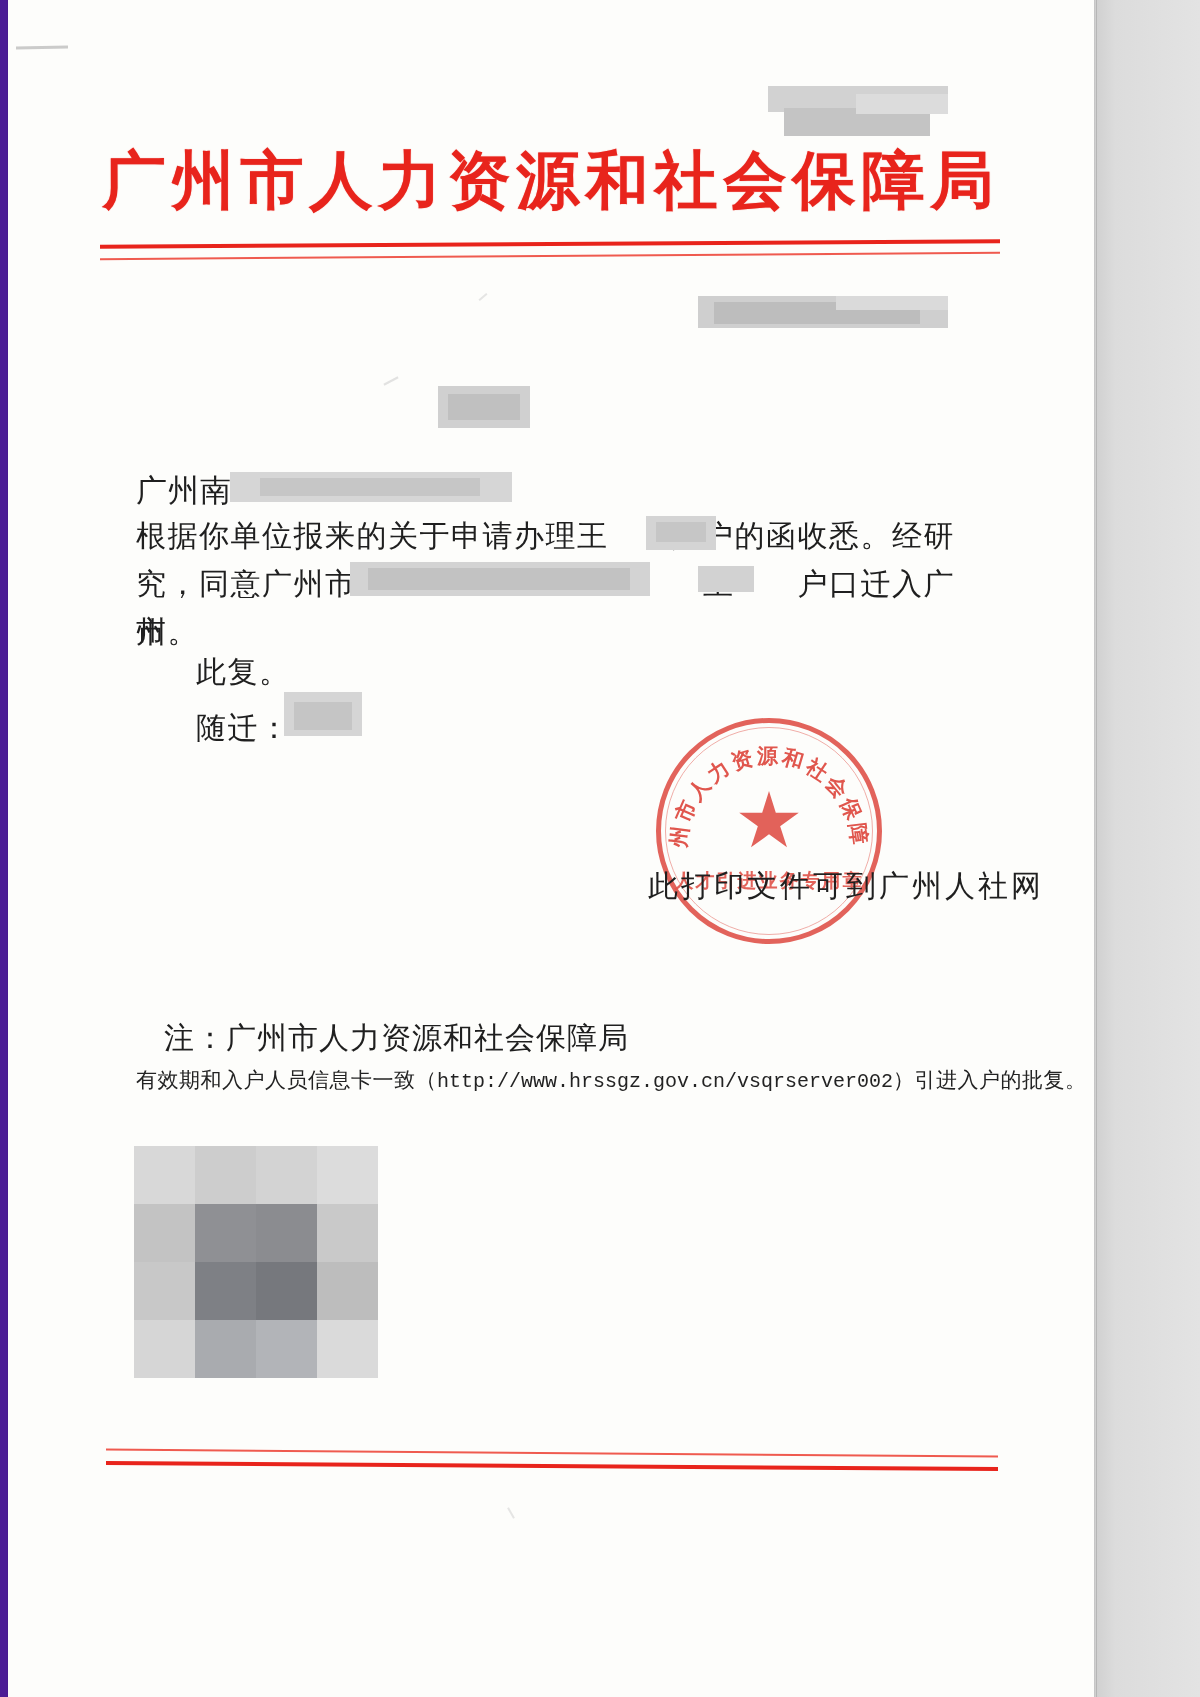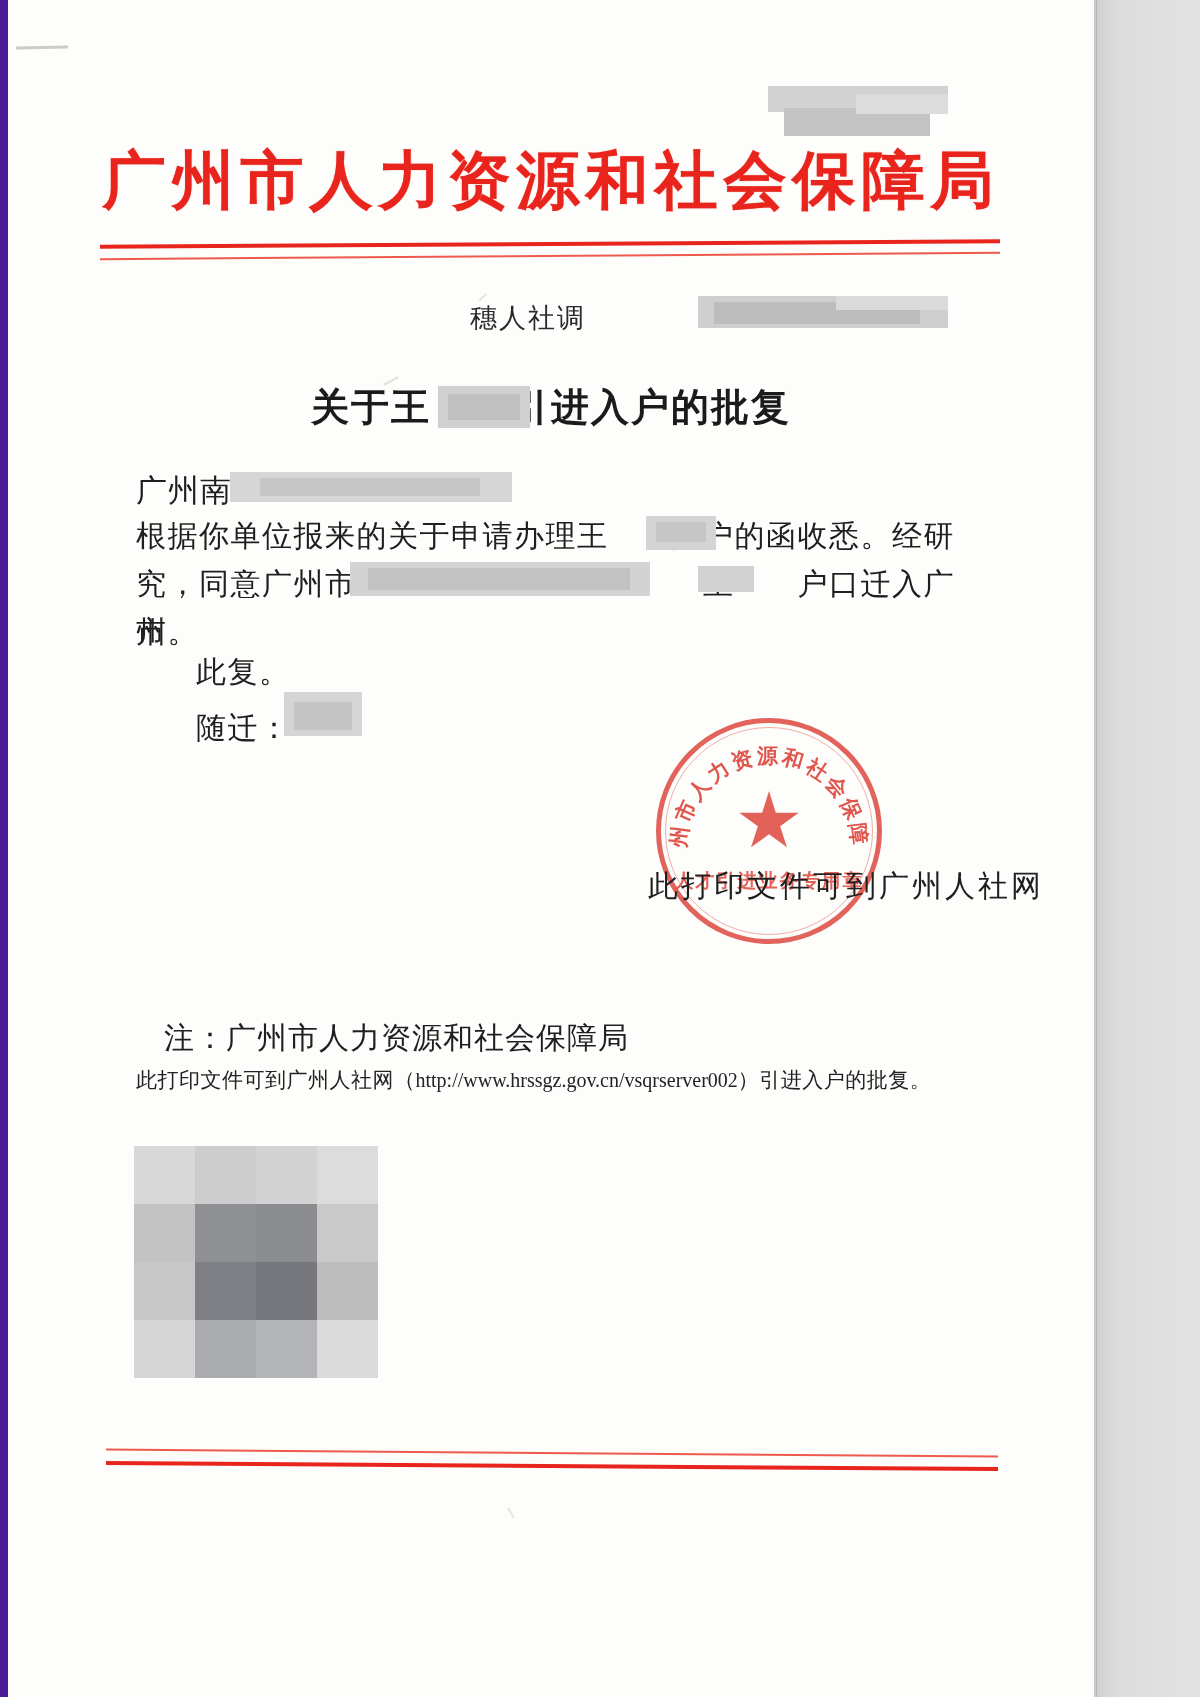--- a/index.html
+++ b/index.html
@@ -287,21 +287,21 @@
     position: absolute;
     left: 128px;
     top: 1066px;
     font-size: 21px;
     color: #232323;
     letter-spacing: 0.5px;
     white-space: nowrap;
     font-family: "Liberation Serif", serif;
   }
   .verify .mono {
-    font-family: Liberation Serif, serif;
+    font-family: Liberation Mono, monospace;
     font-size: 20px;
     letter-spacing: 0;
   }
 
   
   .rule-bottom-wrap {
     position: absolute;
     left: 98px;
     top: 1452px;
     width: 892px;
@@ -342,26 +342,24 @@
 
     <div class="rule-wrap">
       <div class="rule-thick"></div>
       <div class="rule-thin"></div>
     </div>
 
     <div class="redact r-top-a"></div>
     <div class="redact r-top-b"></div>
     <div class="redact r-top-c"></div>
 
-    <div class="doc-number">穗人社调</div>
     <div class="redact r-num-a"></div>
     <div class="redact r-num-b"></div>
     <div class="redact r-num-c"></div>
 
-    <div class="doc-title">关于王　　引进入户的批复</div>
     <div class="redact r-title-a"></div>
     <div class="redact r-title-b"></div>
 
     <div class="addressee">广州南</div>
     <div class="redact r-addr-a"></div>
     <div class="redact r-addr-b"></div>
 
     <div class="para p-main">根据你单位报来的关于申请办理王　　入户的函收悉。经研</div>
     <div class="redact r-l1-a"></div>
     <div class="redact r-l1-b"></div>
@@ -389,21 +387,21 @@
         </text>
       </svg>
       <div class="star"></div>
       <div class="seal-bottom">人才引进业务专用章</div>
     </div>
 
     <div class="date-line">此打印文件可到广州人社网</div>
 
     <div class="note">注：广州市人力资源和社会保障局</div>
     <div class="verify">
-      <span>此打印文件可到广州人社网（</span><span class="mono">http://www.hrssgz.gov.cn/vsqrserver002</span><span>）引进入户的批复。</span>
+      <span>有效期和入户人员信息卡一致（</span><span class="mono">http://www.hrssgz.gov.cn/vsqrserver002</span><span>）引进入户的批复。</span>
     </div>
 
     <div class="r-big">
       <i style="left:0;top:0;width:61px;height:58px;background:#d8d8d8"></i>
       <i style="left:61px;top:0;width:61px;height:58px;background:#cdcdcd"></i>
       <i style="left:122px;top:0;width:61px;height:58px;background:#d3d3d3"></i>
       <i style="left:183px;top:0;width:61px;height:58px;background:#dcdcdc"></i>
 
       <i style="left:0;top:58px;width:61px;height:58px;background:#c3c3c3"></i>
       <i style="left:61px;top:58px;width:61px;height:58px;background:#8f9094"></i>

